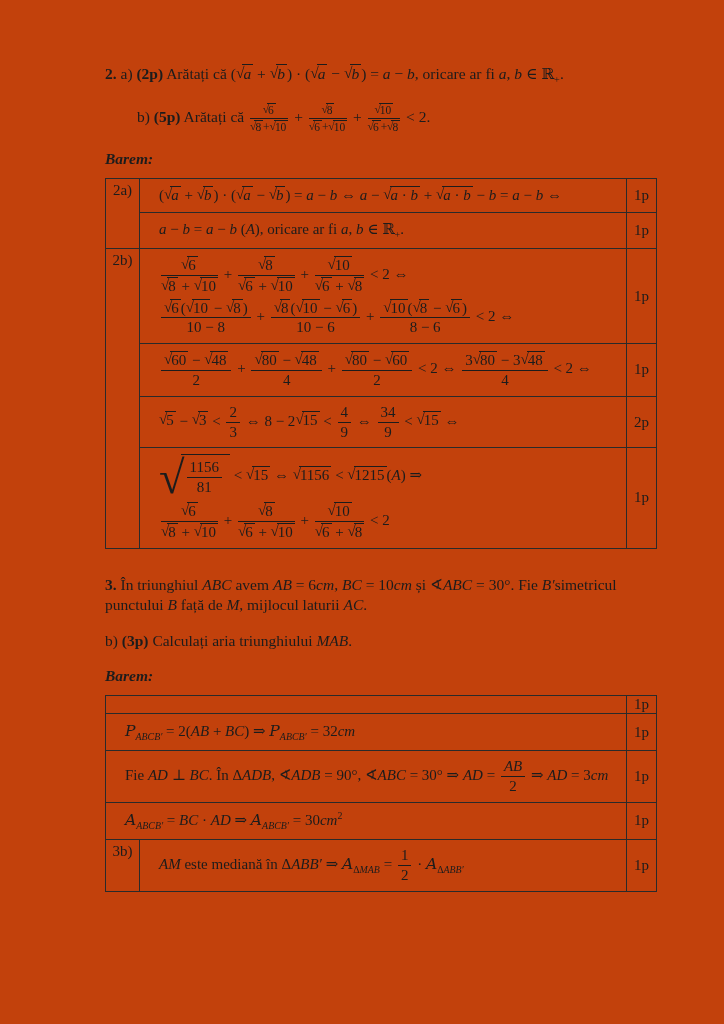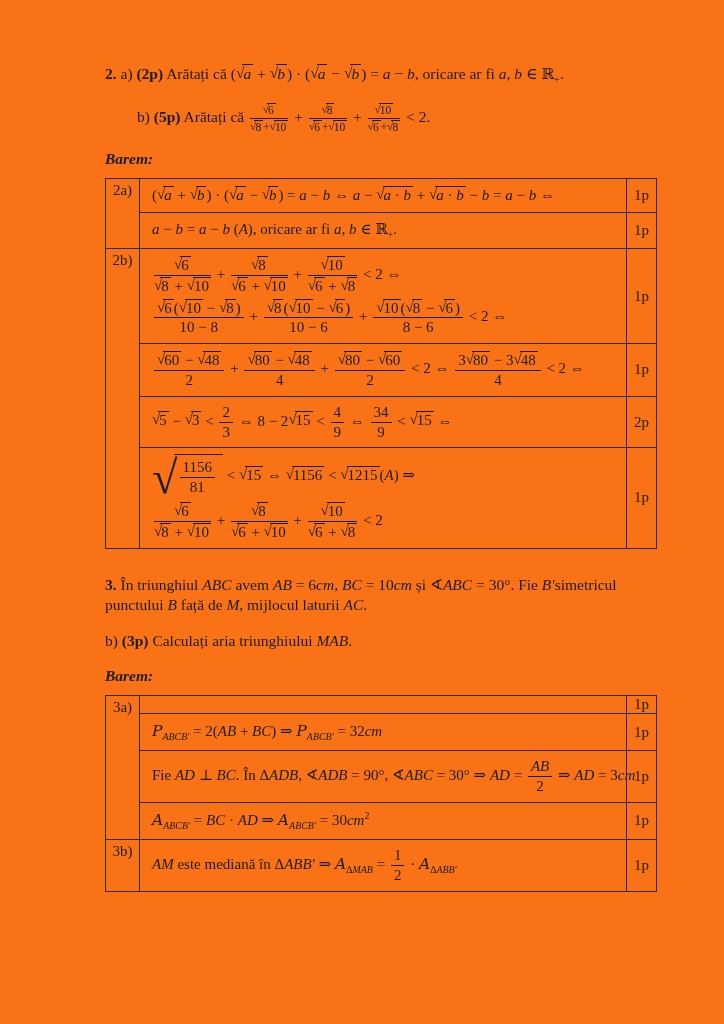--- a/index.html
+++ b/index.html
@@ -2,21 +2,21 @@
 <html><head>
 <meta charset="utf-8">
 <style>
   html,body{margin:0;padding:0;background:#ffffff;}
   body{
     width:724px;height:1024px;overflow:hidden;
     color:#1c1c1c;
     font-family:"Liberation Serif","DejaVu Serif","DejaVu Sans",serif;
     font-size:15.5px;
   }
-  .page{box-sizing:border-box;width:724px;height:1024px;padding:64px 59px 0 105px;background:#f97316;}
+  .page{box-sizing:border-box;width:724px;height:1024px;padding:64px 59px 0 105px;background:#c2410c;}
 
   
   .para{margin:0 0 15px 0;line-height:1.35;}
   .para-gap{margin-top:6px;margin-left:32px;}
   .barem{font-weight:bold;font-style:italic;margin:15px 0 10px 0;}
   .sec-gap{margin-top:26px;}
 
   
   .rm{font-style:normal;}
   .it{font-style:italic;}
@@ -42,21 +42,21 @@
   
   .btable{width:552px;border:1.2px solid #2a2a2a;box-sizing:border-box;margin-bottom:4px;}
   .bgroup{display:flex;}
   .bgroup + .bgroup{border-top:1.2px solid #2a2a2a;}
   .blabel{flex:none;width:33px;border-right:1.1px solid #2a2a2a;text-align:center;padding-top:3px;font-size:15px;}
   .bmain{flex:1;min-width:0;}
   .brow{display:flex;}
   .brow + .brow{border-top:1.1px solid #2a2a2a;}
   .bcell{flex:1;min-width:0;padding:4px 2px 4px 8px;font-size:15px;}
   .bpts{flex:none;width:29px;border-left:1.1px solid #2a2a2a;display:flex;align-items:center;justify-content:center;font-size:15px;}
-  .mline{display:block;white-space:nowrap;line-height:1.42;margin:2px 4px;}
+  .mline{display:block;white-space:nowrap;line-height:1.42;margin:2px 11px;}
 </style>
 </head>
 <body>
 
 <div class="page">
   <div class="para"><span class="bd">2.</span><span class="rm"> a) </span><span class="bd">(2p)</span><span class="rm"> Arătați că </span><span class="rm">(</span><span class="sqrt"><span class="rsign">√</span><span class="rad"><span class="it">a</span></span></span><span class="rm"> + </span><span class="sqrt"><span class="rsign">√</span><span class="rad"><span class="it">b</span></span></span><span class="rm">) · (</span><span class="sqrt"><span class="rsign">√</span><span class="rad"><span class="it">a</span></span></span><span class="rm"> − </span><span class="sqrt"><span class="rsign">√</span><span class="rad"><span class="it">b</span></span></span><span class="rm">) = </span><span class="it">a</span><span class="rm"> − </span><span class="it">b</span><span class="rm">, oricare ar fi </span><span class="it">a</span><span class="rm">, </span><span class="it">b</span><span class="rm"> ∈ ℝ</span><sub><span class="rm">+</span></sub><span class="rm">.</span></div>
   <div class="para para-gap"><span class="rm">b) </span><span class="bd">(5p)</span><span class="rm"> Arătați că </span><span class="frac"><span class="num"><span class="sqrt"><span class="rsign">√</span><span class="rad"><span class="rm">6</span></span></span></span><span class="den"><span class="sqrt"><span class="rsign">√</span><span class="rad"><span class="rm">8</span></span></span><span class="rm">+</span><span class="sqrt"><span class="rsign">√</span><span class="rad"><span class="rm">10</span></span></span></span></span><span class="rm"> + </span><span class="frac"><span class="num"><span class="sqrt"><span class="rsign">√</span><span class="rad"><span class="rm">8</span></span></span></span><span class="den"><span class="sqrt"><span class="rsign">√</span><span class="rad"><span class="rm">6</span></span></span><span class="rm">+</span><span class="sqrt"><span class="rsign">√</span><span class="rad"><span class="rm">10</span></span></span></span></span><span class="rm"> + </span><span class="frac"><span class="num"><span class="sqrt"><span class="rsign">√</span><span class="rad"><span class="rm">10</span></span></span></span><span class="den"><span class="sqrt"><span class="rsign">√</span><span class="rad"><span class="rm">6</span></span></span><span class="rm">+</span><span class="sqrt"><span class="rsign">√</span><span class="rad"><span class="rm">8</span></span></span></span></span><span class="rm"> &lt; 2.</span></div>
   <div class="barem">Barem:</div>
   <div class="btable">
       <div class="bgroup">
@@ -110,21 +110,20 @@
           </div>
         </div>
       </div>
     </div>
 
   <div class="para sec-gap"><span class="bd">3.</span><span class="rm"> În triunghiul </span><span class="it">ABC</span><span class="rm"> avem </span><span class="it">AB</span><span class="rm"> = 6</span><span class="it">cm</span><span class="rm">, </span><span class="it">BC</span><span class="rm"> = 10</span><span class="it">cm</span><span class="rm"> și ∢</span><span class="it">ABC</span><span class="rm"> = 30°. Fie </span><span class="it">B′</span><span class="rm">simetricul punctului </span><span class="it">B</span><span class="rm"> față de </span><span class="it">M</span><span class="rm">, mijlocul laturii </span><span class="it">AC</span><span class="rm">.</span></div>
   <div class="para"><span class="rm">b) </span><span class="bd">(3p)</span><span class="rm"> Calculați aria triunghiului </span><span class="it">MAB</span><span class="rm">.</span></div>
   <div class="barem">Barem:</div>
   <div class="btable">
       <div class="bgroup">
-        <div class="blabel">3a)</div>
         <div class="bmain">
           <div class="brow">
             <div class="bcell">
             </div>
             <div class="bpts">1p</div>
           </div>
           <div class="brow">
             <div class="bcell">
               <div class="mline"><span class="scr">P</span><sub><span class="it">ABCB′</span></sub><span class="rm"> = 2(</span><span class="it">AB</span><span class="rm"> + </span><span class="it">BC</span><span class="rm">) ⇒ </span><span class="scr">P</span><sub><span class="it">ABCB′</span></sub><span class="rm"> = 32</span><span class="it">cm</span></div>
             </div>

